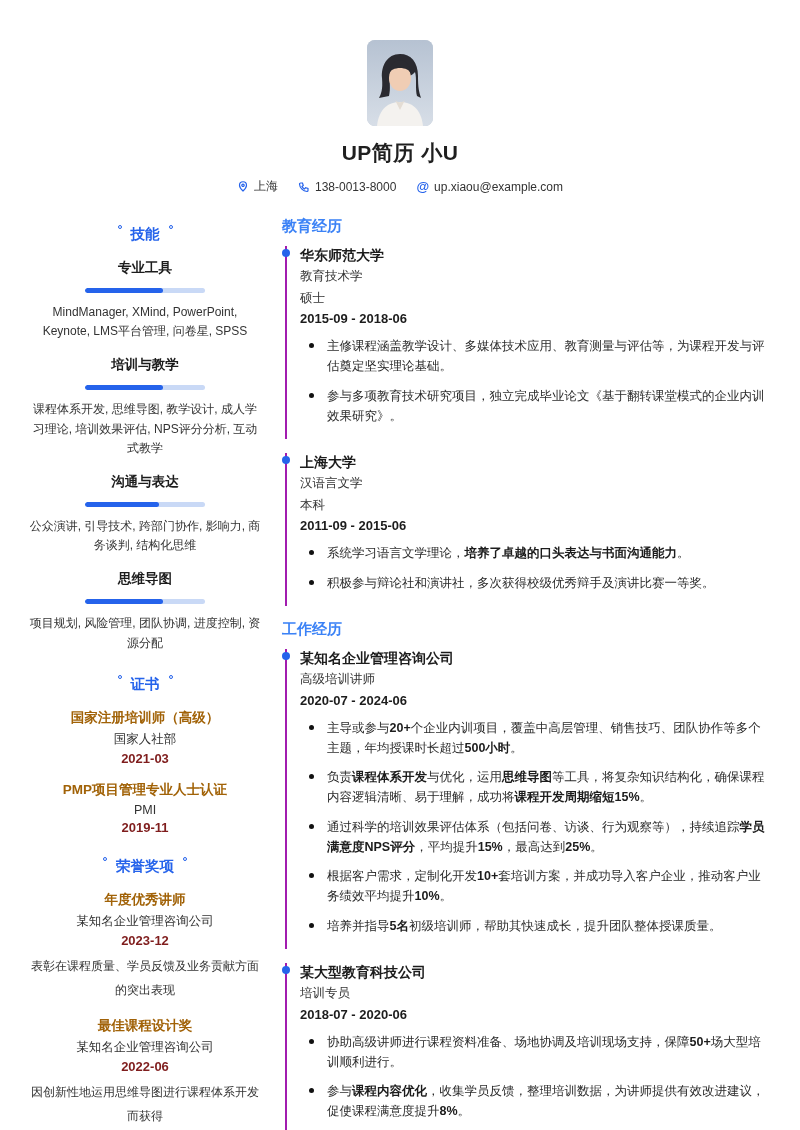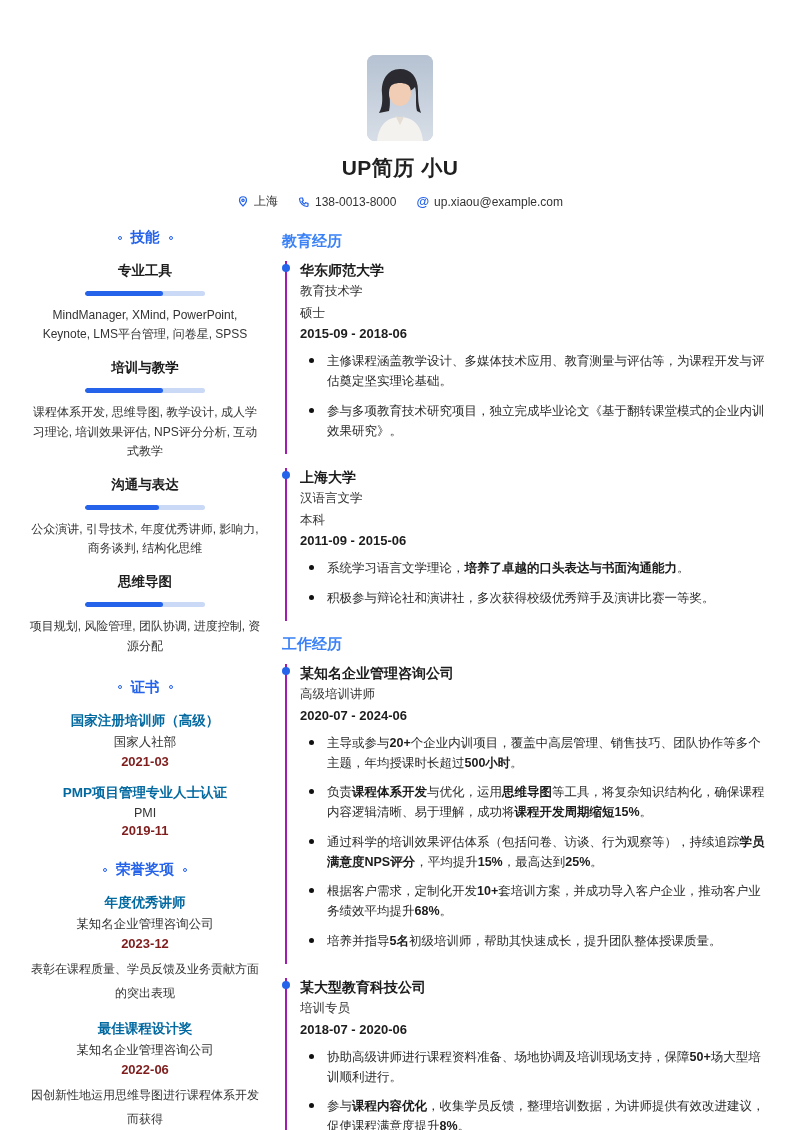--- a/index.html
+++ b/index.html
@@ -5,21 +5,21 @@
   * { box-sizing: border-box; }
   html,body { margin:0; padding:0; }
   body {
     width:800px; height:1130px; overflow:hidden;
     background:#ffffff; color:#262626;
     font-family:"Liberation Sans","DejaVu Sans",sans-serif;
   }
   .page { width:800px; height:1130px; overflow:hidden; position:relative; }
 
   
-  .header { text-align:center; padding-top:55px; }
+  .header { text-align:center; padding-top:40px; }
   .photo {
     width:66px; height:86px; border-radius:8px; overflow:hidden;
     margin:0 auto; background:#c3ccd8;
   }
   .photo svg { display:block; }
   .name { font-size:21px; font-weight:bold; color:#1f1f1f; margin-top:13px; letter-spacing:.5px; }
   .contact {
     margin-top:11px; font-size:12px; color:#333;
     display:flex; justify-content:center; align-items:center; gap:20px;text-align:center;
   }
@@ -28,36 +28,36 @@
   .at-glyph { color:#2563eb; font-size:13px; font-weight:bold; }
 
   
   .columns { display:flex; gap:20px; padding:14px 28px 0 28px; }
   .left  { width:234px; flex:none; text-align:center; }
   .right { flex:1; min-width:0; }
 
   
   .deco-title {
     color:#2563eb; font-weight:bold; font-size:14.5px;
-    display:flex; align-items:center; justify-content:center; gap:9px;
-    margin:4px 0 6px;
+    display:flex; align-items:flex-start; justify-content:center; gap:9px;
+    margin:16px 0 6px;
   }
   .deco-title.spaced { margin-top:22px; }
   .deco-ring { width:4px; height:4px; border:1.5px solid #2563eb; border-radius:50%; display:inline-block; }
 
   .skill-name { font-size:13.5px; font-weight:bold; color:#1c1c1c; margin-top:15px; }
   .skill-bar {
     width:120px; height:5px; border-radius:3px; background:#c9d9f6;
     margin:11px auto 10px; overflow:hidden;
   }
   .skill-bar-fill { height:100%; background:#2563eb; border-radius:3px; }
   .skill-desc { font-size:12px; color:#333; line-height:1.6; }
 
   .cert-block { margin-top:14px; }
-  .cert-name  { font-size:13.5px; font-weight:bold; color:#0369a1; line-height:1.5; }
+  .cert-name  { font-size:13.5px; font-weight:bold; color:#a16207; line-height:1.5; }
   .cert-issuer{ font-size:12.5px; color:#333; margin-top:3px; }
   .cert-date  { font-size:13px; font-weight:bold; color:#7f1d1d; margin-top:3px; }
   .honor-desc { font-size:12px; color:#333; line-height:1.95; margin-top:7px; }
 
   
   .section-title { color:#3b82f6; font-size:15px; font-weight:bold; margin:8px 0 10px 0; }
   .entry {
     position:relative; border-left:2px solid #a21caf;
     margin-left:3px; padding:0 0 4px 13px; margin-bottom:14px;
   }
@@ -151,21 +151,21 @@
             <div class="skill-bar-fill" style="width: 65%;"></div>
           </div>
         <div class="skill-desc">课程体系开发, 思维导图, 教学设计, 成人学习理论, 培训效果评估, NPS评分分析, 互动式教学</div>
       </div>
 
       <div>
         <div class="skill-name">沟通与表达</div>
         <div class="skill-bar">
             <div class="skill-bar-fill" style="width: 62%;"></div>
           </div>
-        <div class="skill-desc">公众演讲, 引导技术, 年度优秀讲师, 影响力, 商务谈判, 结构化思维</div>
+        <div class="skill-desc">公众演讲, 引导技术, 跨部门协作, 影响力, 商务谈判, 结构化思维</div>
       </div>
 
       <div>
         <div class="skill-name">思维导图</div>
         <div class="skill-bar">
             <div class="skill-bar-fill" style="width: 65%;"></div>
           </div>
         <div class="skill-desc">项目规划, 风险管理, 团队协调, 进度控制, 资源分配</div>
       </div>
 
@@ -235,21 +235,21 @@
       <div class="section-title">工作经历</div>
 
       <div class="entry">
         <div class="entry-title">某知名企业管理咨询公司</div>
         <div class="entry-sub">高级培训讲师</div>
         <div class="entry-period">2020-07 - 2024-06</div>
         <ul class="bullets">
           <li>主导或参与<b>20+</b>个企业内训项目，覆盖中高层管理、销售技巧、团队协作等多个主题，年均授课时长超过<b>500小时</b>。</li>
           <li>负责<b>课程体系开发</b>与优化，运用<b>思维导图</b>等工具，将复杂知识结构化，确保课程内容逻辑清晰、易于理解，成功将<b>课程开发周期缩短15%</b>。</li>
           <li>通过科学的培训效果评估体系（包括问卷、访谈、行为观察等），持续追踪<b>学员满意度NPS评分</b>，平均提升<b>15%</b>，最高达到<b>25%</b>。</li>
-          <li>根据客户需求，定制化开发<b>10+</b>套培训方案，并成功导入客户企业，推动客户业务绩效平均提升<b>68%</b>。</li>
+          <li>根据客户需求，定制化开发<b>10+</b>套培训方案，并成功导入客户企业，推动客户业务绩效平均提升<b>10%</b>。</li>
           <li>培养并指导<b>5名</b>初级培训师，帮助其快速成长，提升团队整体授课质量。</li>
         </ul>
       </div>
 
       <div class="entry">
         <div class="entry-title">某大型教育科技公司</div>
         <div class="entry-sub">培训专员</div>
         <div class="entry-period">2018-07 - 2020-06</div>
         <ul class="bullets">
           <li>协助高级讲师进行课程资料准备、场地协调及培训现场支持，保障<b>50+</b>场大型培训顺利进行。</li>

